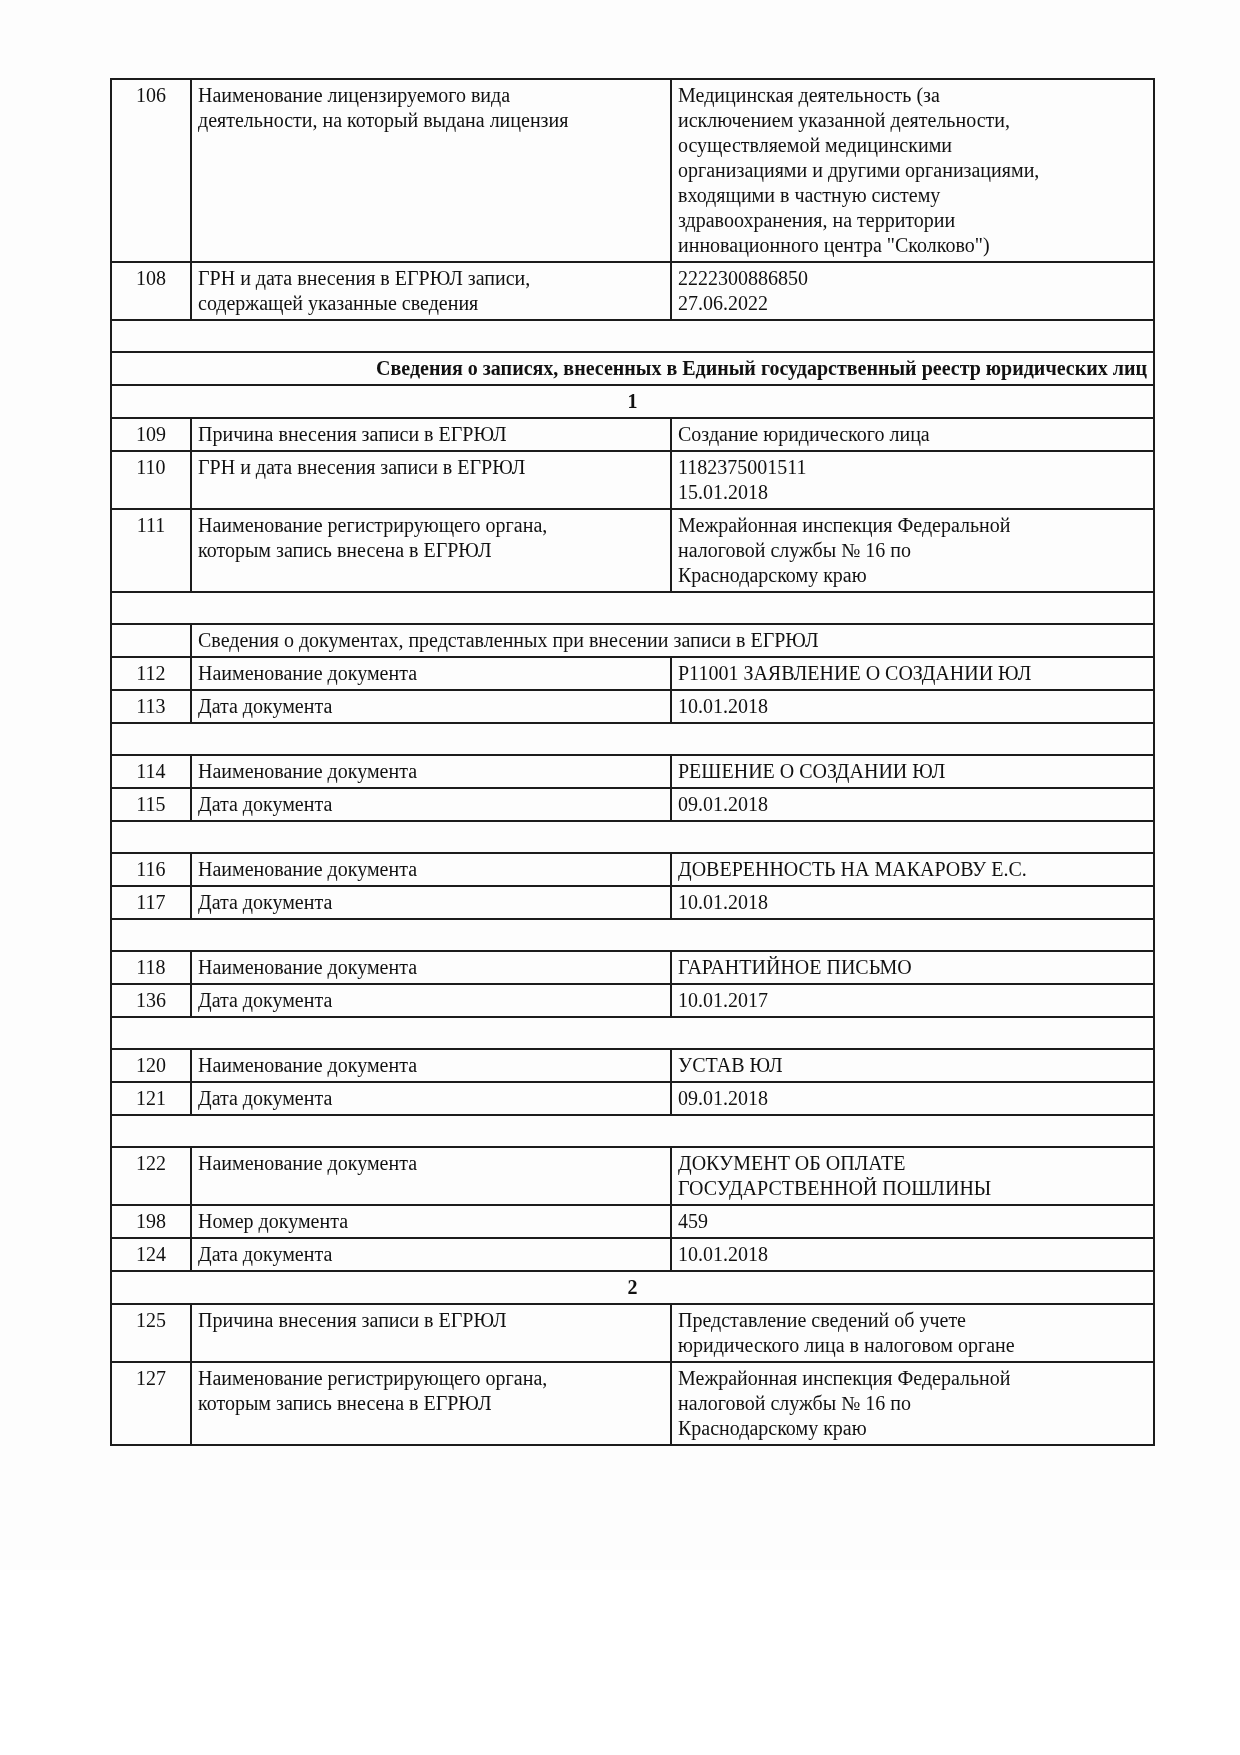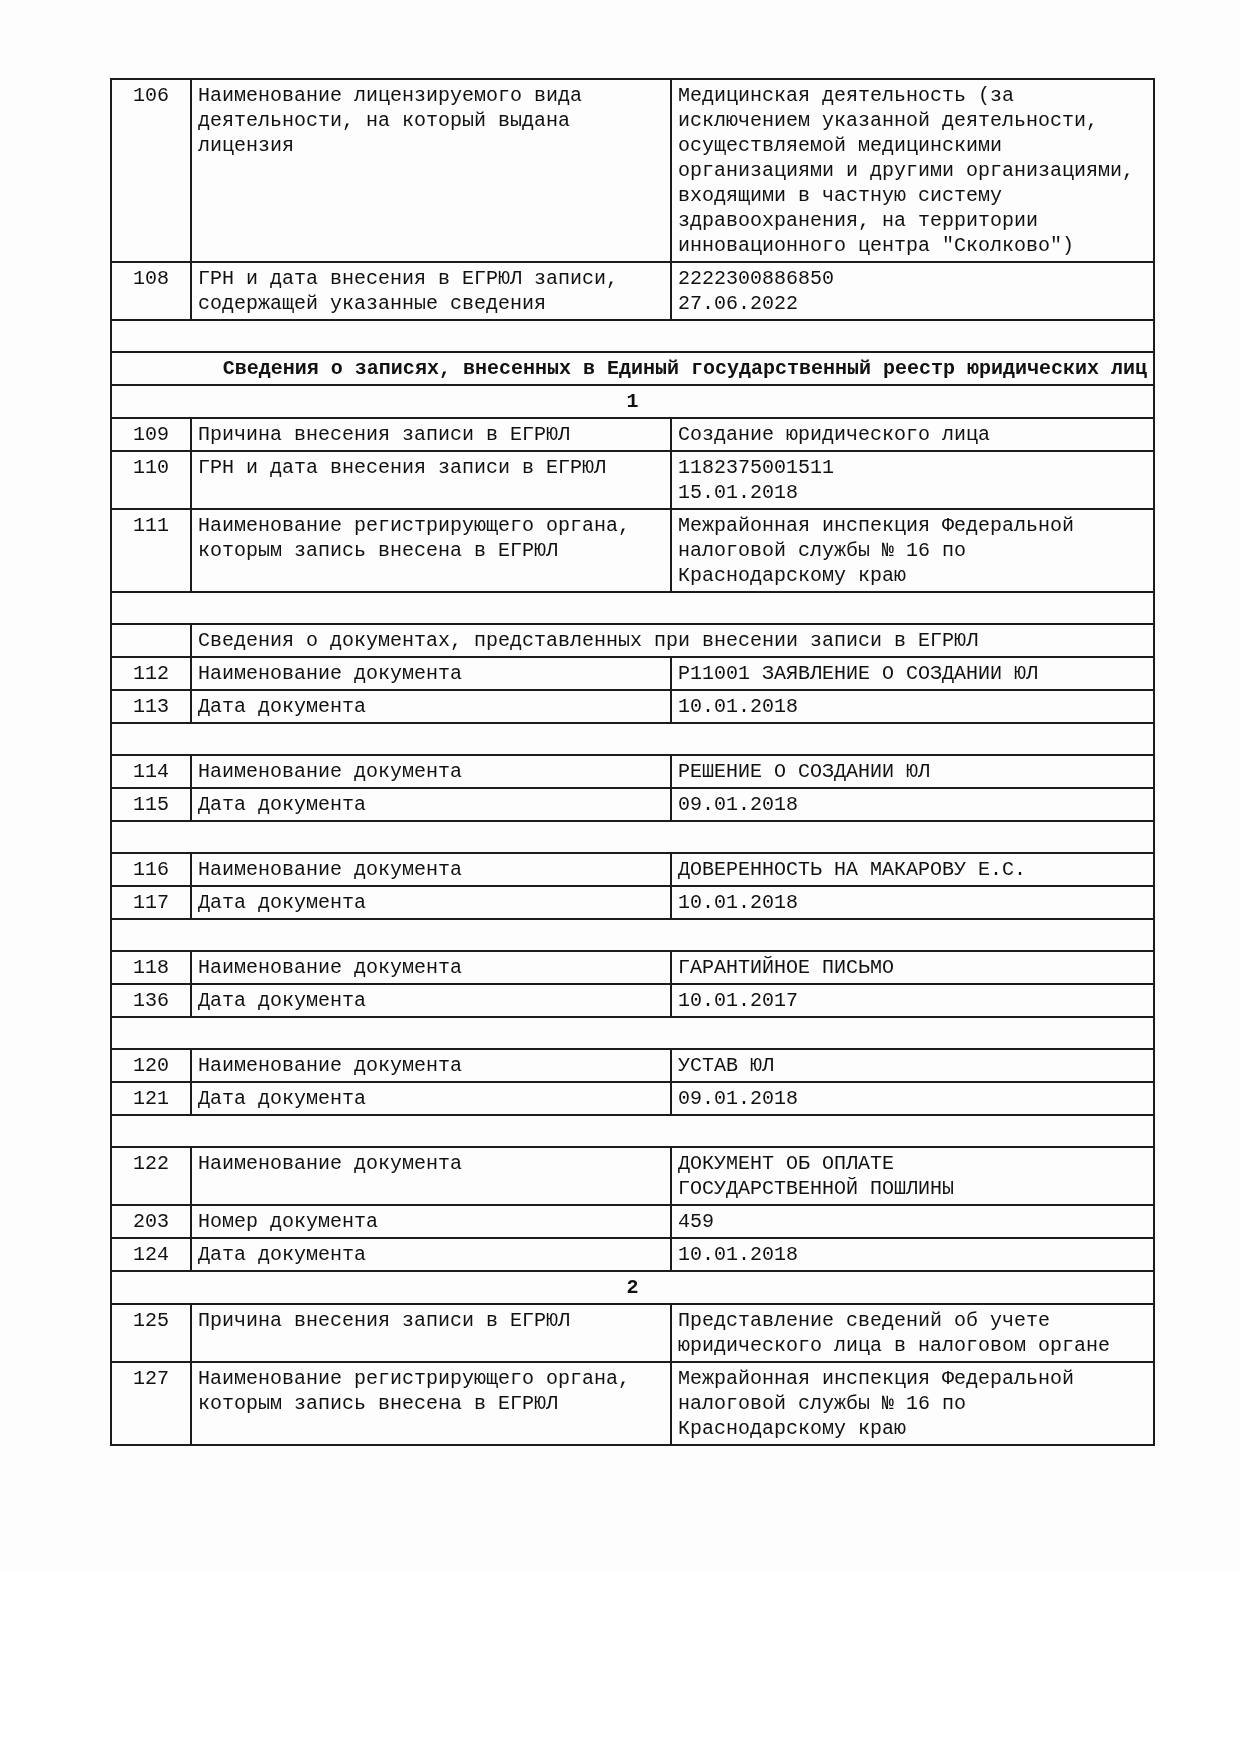--- a/index.html
+++ b/index.html
@@ -5,21 +5,21 @@
   html, body {
     margin: 0;
     padding: 0;
     background: #ffffff;
   }
   .page {
     position: relative;
     width: 1240px;
     height: 1570px;
     background: #fdfdfd;
-    font-family: Liberation Mono, monospace;
+    font-family: Liberation Serif, serif;
     color: #111111;
     overflow: hidden;
   }
   table.egrul {
     position: absolute;
     left: 110px;
     top: 78px;
     width: 1043px;
     border-collapse: collapse;
     table-layout: fixed;
@@ -205,21 +205,21 @@
       <tr class="spacer">
         <td colspan="3"></td>
       </tr>
       <tr>
         <td class="c-num">122</td>
         <td class="c-label">Наименование документа</td>
         <td class="c-value">ДОКУМЕНТ ОБ ОПЛАТЕ
 ГОСУДАРСТВЕННОЙ ПОШЛИНЫ</td>
       </tr>
       <tr>
-        <td class="c-num">203</td>
+        <td class="c-num">198</td>
         <td class="c-label">Номер документа</td>
         <td class="c-value">459</td>
       </tr>
       <tr>
         <td class="c-num">124</td>
         <td class="c-label">Дата документа</td>
         <td class="c-value">10.01.2018</td>
       </tr>
       <tr>
         <td colspan="3" class="group">2</td>

